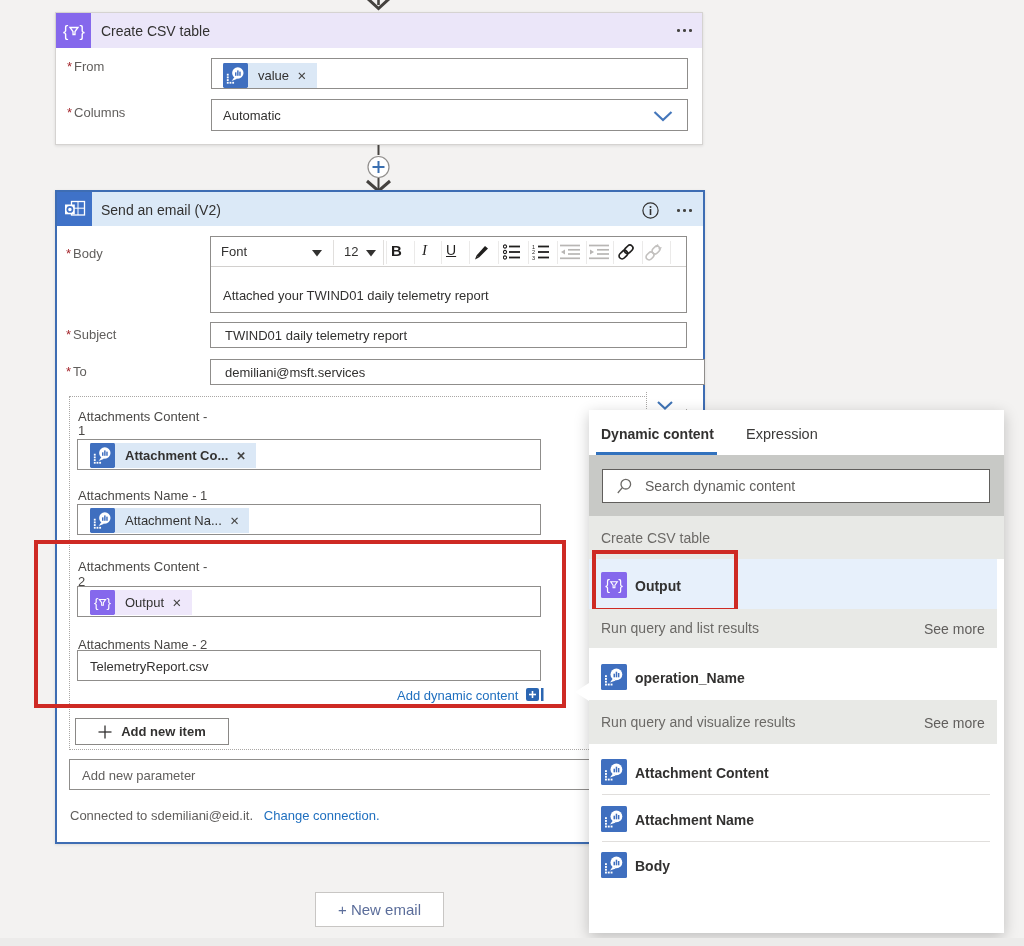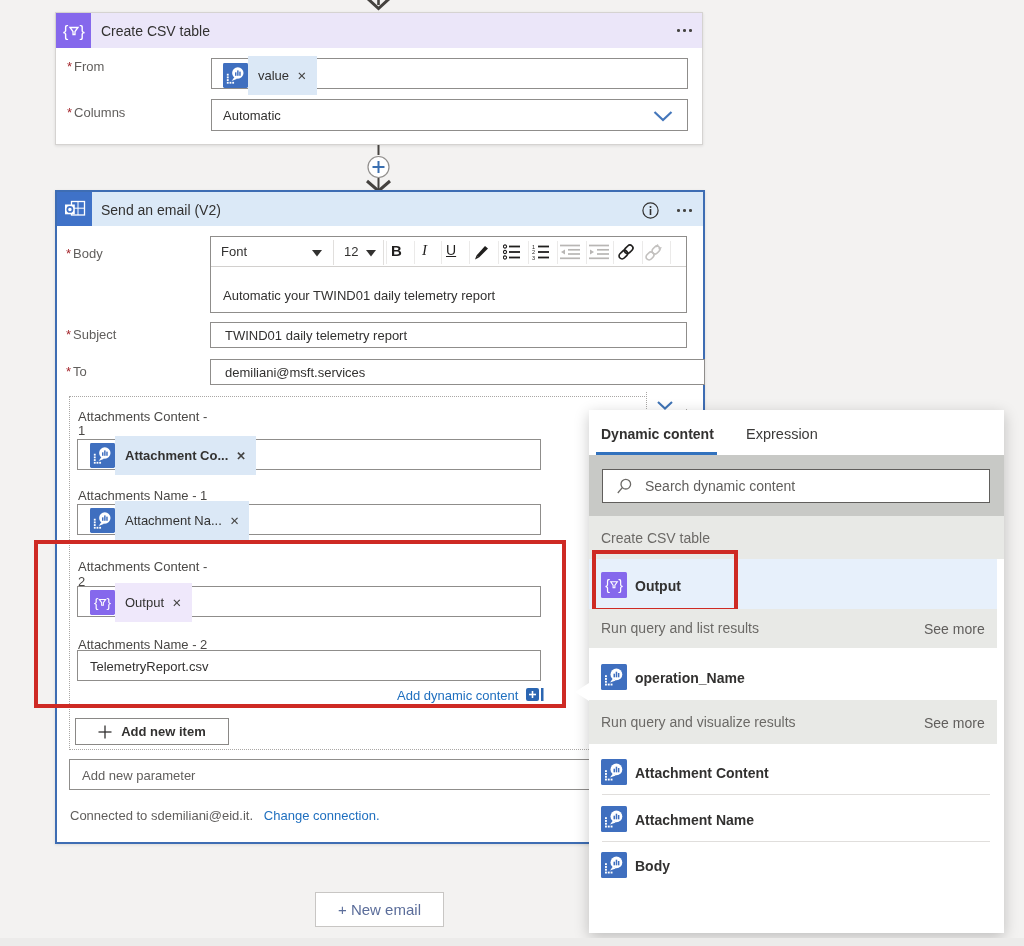--- a/index.html
+++ b/index.html
@@ -8,21 +8,21 @@
   #page { position:relative; width:1024px; height:946px; overflow:hidden; }
   .abs { position:absolute; }
   .card { background:#fff; box-shadow:0 1px 3px rgba(0,0,0,.10); }
   .lbl { font-size:13px; color:#605E5C; }
   .ast { color:#A4262C; margin-right:2px; }
   .inp { background:#fff; border:1px solid #8F8D8B; }
   .txt { font-size:13px; color:#323130; }
   .dots { display:flex; gap:3.4px; align-items:center; }
   .dots i { width:2.6px; height:2.6px; border-radius:50%; background:#454442; }
   .chip { display:flex; align-items:center; height:25px; position:absolute; }
-  .chipLbl { display:flex; align-items:center; height:39px; font-size:13px; color:#323130; padding:0 10px; }
+  .chipLbl { display:flex; align-items:center; height:25px; font-size:13px; color:#323130; padding:0 10px; }
   .x { font-size:11.5px; color:#444342; margin-left:8px; }
   .link { color:#1F6FBF; font-size:13px; }
   .alab { font-size:13px; color:#4A4846; }
   .rowTxt { position:absolute; font-size:14px; font-weight:bold; color:#323130; }
   .bandTxt { position:absolute; font-size:14px; color:#6B6966; }
   .seeMore { position:absolute; font-size:14px; color:#605E5C; }
   .sep { position:absolute; width:388px; height:1px; background:#E0DEDC; left:602px; }
 </style>
 </head>
 <body>
@@ -190,21 +190,21 @@
       </g>
     </svg>
     <svg class="abs" style="left:433px; top:6px;" width="19" height="18" viewBox="0 0 19 18">
       <g transform="rotate(-45 9 10)" fill="none" stroke="#C3C1BF" stroke-width="1.7">
         <rect x="0.5" y="7" width="8.5" height="6" rx="3"></rect>
         <rect x="9" y="7" width="8.5" height="6" rx="3"></rect>
       </g>
       <line x1="12" y1="4" x2="14" y2="1.5" stroke="#C3C1BF" stroke-width="1.3"></line>
       <line x1="14.5" y1="6" x2="17.5" y2="4.5" stroke="#C3C1BF" stroke-width="1.3"></line>
     </svg>
-    <div class="abs txt" style="left:12px; top:51px;">Automatic your TWIND01 daily telemetry report</div>
+    <div class="abs txt" style="left:12px; top:51px;">Attached your TWIND01 daily telemetry report</div>
   </div>
 
   <div class="abs lbl" style="left:66px; top:327px;"><span class="ast">*</span>Subject</div>
   <div class="abs inp" style="left:210px; top:322px; width:477px; height:26px;padding-left:16px;">
     <div class="abs txt" style="left:14px; top:5px;">TWIND01 daily telemetry report</div>
   </div>
   <div class="abs lbl" style="left:66px; top:364px;"><span class="ast">*</span>To</div>
   <div class="abs inp" style="left:210px; top:359px; width:495px; height:26px;">
     <div class="abs txt" style="left:14px; top:5px;">demiliani@msft.services</div>
   </div>

